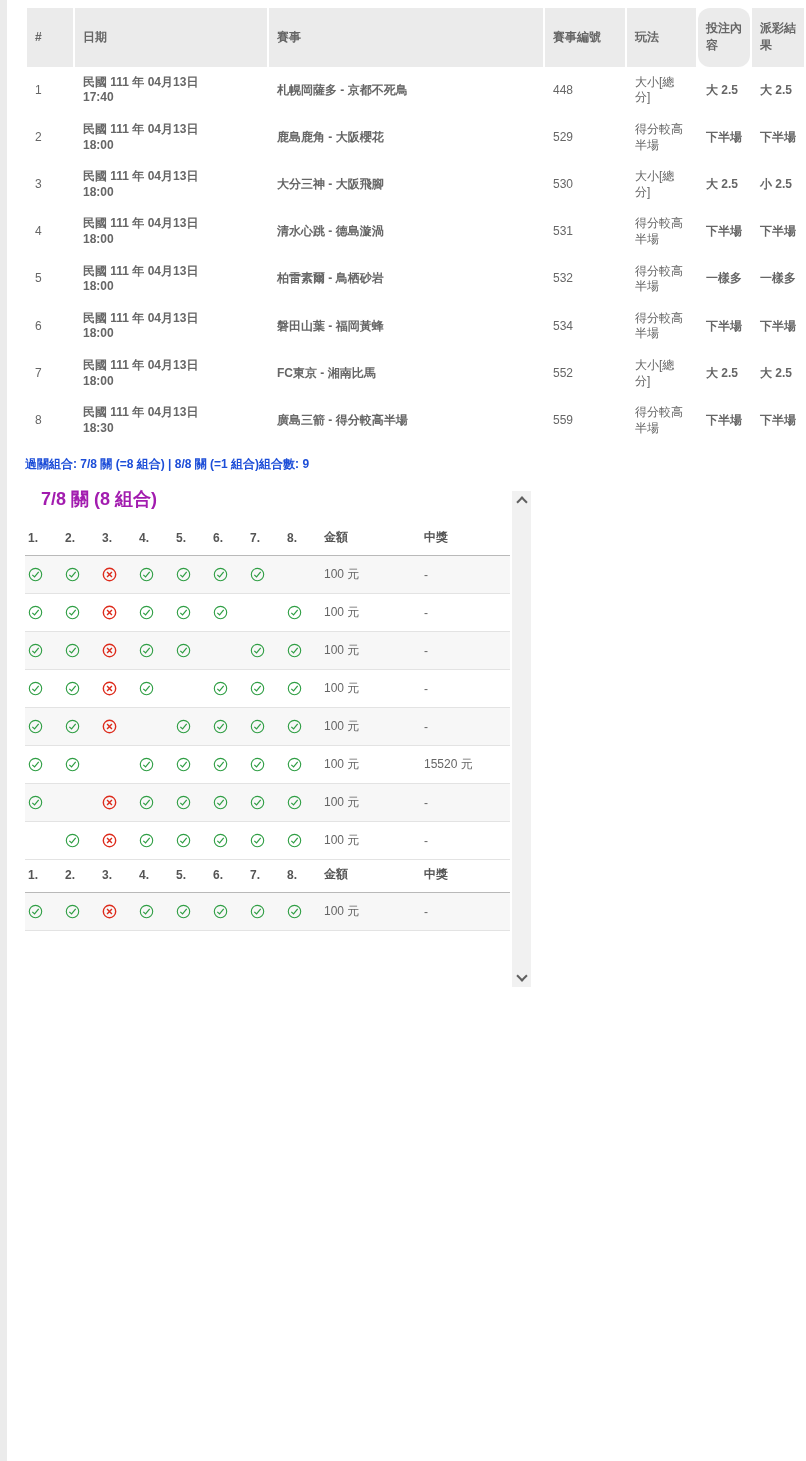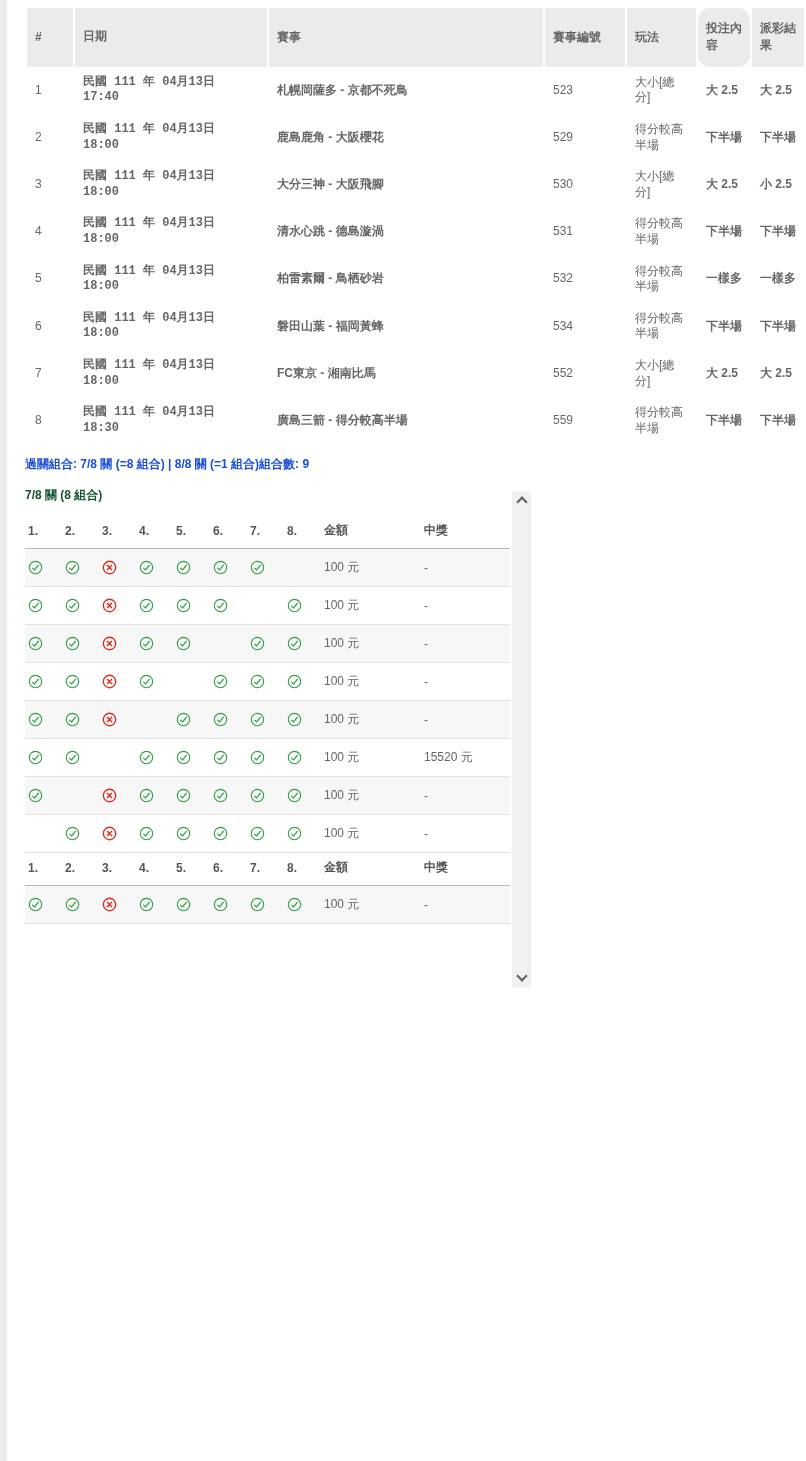--- a/index.html
+++ b/index.html
@@ -16,37 +16,37 @@
   table.main{border-collapse:separate;border-spacing:2px 0;width:781px;table-layout:fixed;}
   table.main th{
     background:#ebebeb;color:#666;font-weight:bold;font-size:12px;
     text-align:left;vertical-align:middle;padding:12px 8px;line-height:1.45;
   }
   table.main td{
     color:#666;font-size:12px;vertical-align:middle;text-align:left;
     padding:8px 8px;line-height:1.3;word-break:break-all;
   }
   .c0{width:30px;}
-  .c1{width:176px;font-family:Liberation Mono, monospace;}
+  .c1{width:176px;}
   .c2{width:258px;margin-left:12px;}
   .c3{width:64px;}
   .c4{width:53px;margin-left:47px;}
   .c5{width:36px;border-radius:12px;}
   .c6{width:36px;}
   td.c4,th.c4{padding-left:15px;padding-right:20px;}
   td.c5,th.c5,td.c6,th.c6,td.c7,th.c7{padding-left:8px;padding-right:8px;font-weight:bold;}
   td.c1,td.c2{font-weight:bold;color:#5a5a5a;}
 
   
   .combo-summary{font-weight:bold;color:#1d4ed8;margin:12px 0 6px 0;line-height:1.4;}
 
   
   .panel{position:relative;min-height:500px;width:531px;}
   .panel-content{width:485px;}
-  .section-title{font-size:12px;font-weight:bold;color:#14532d;margin:14px 0 12px 0;}
+  .section-title{font-size:18px;font-weight:bold;color:#a21caf;margin:14px 0 12px 16px;}
   .section-title.second{margin-top:26px;}
   table.combo{border-collapse:collapse;width:485px;table-layout:fixed;}
   table.combo col.ic{width:37px;}
   table.combo col.amt{width:100px;}
   table.combo col.win{width:89px;}
   table.combo th{
     text-align:left;font-weight:bold;color:#555;font-size:12px;
     padding:6px 0 9px 3px;border-bottom:1px solid #b9b9b9;
   }
   table.combo td{
@@ -91,21 +91,21 @@
         </tr>
       </thead>
     <tbody id="main-body">
         <tr>
           <td class="c0">1</td>
           <td class="c1">
             <div>民國 111 年 04月13日</div>
             <div>17:40</div>
           </td>
           <td class="c2">札幌岡薩多 - 京都不死鳥</td>
-          <td class="c3">523</td>
+          <td class="c3">448</td>
           <td class="c4">大小[總分]</td>
           <td class="c5">大 2.5</td>
           <td class="c6">大 2.5</td>
         </tr>
         <tr>
           <td class="c0">2</td>
           <td class="c1">
             <div>民國 111 年 04月13日</div>
             <div>18:00</div>
           </td>

